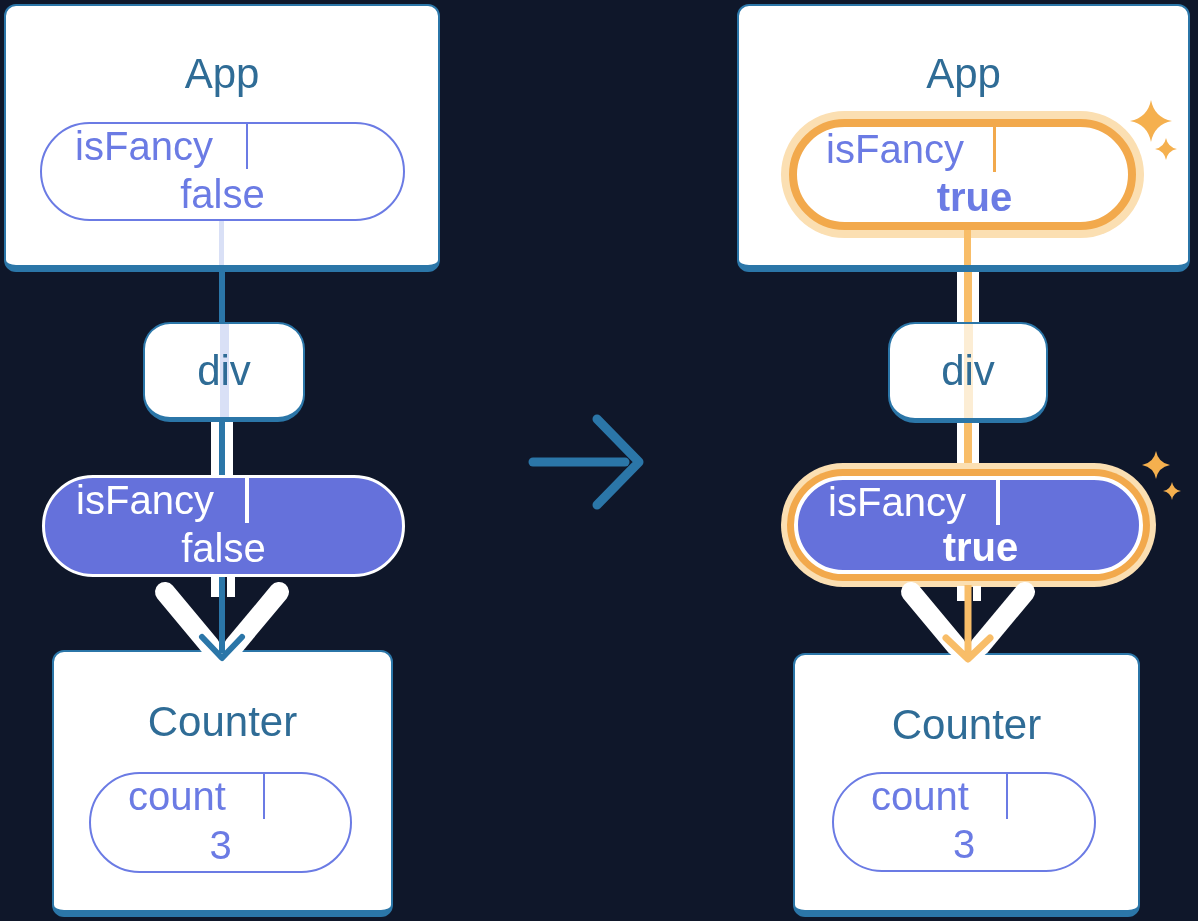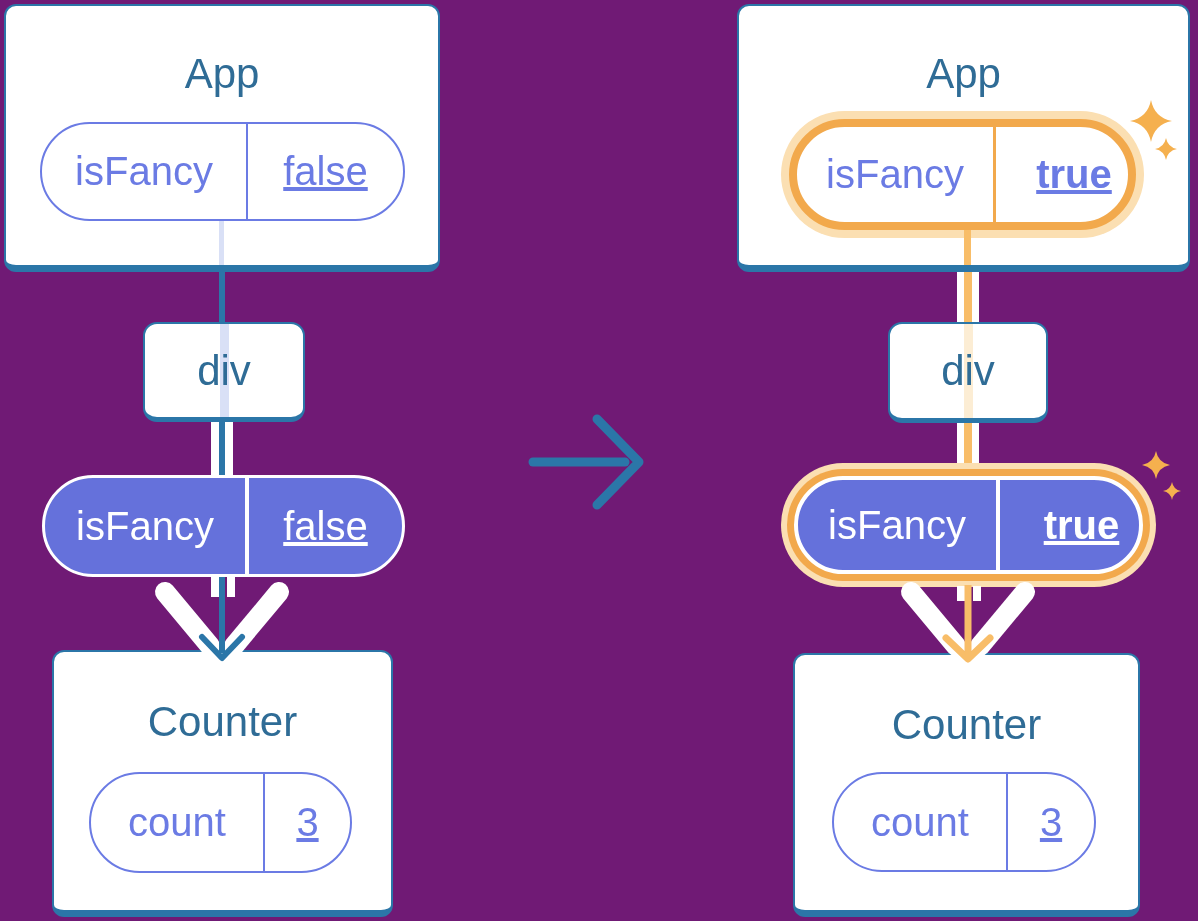--- a/index.html
+++ b/index.html
@@ -1,44 +1,44 @@
 <!DOCTYPE html>
 <html><head>
 <meta charset="utf-8">
 <style>
   html,body{margin:0;padding:0;background:#4D6470;}
   .stage{
     position:relative;width:1198px;height:921px;overflow:hidden;
-    background:#701a75;
+    background:#0f172a;
     font-family:"Liberation Sans", sans-serif;
   }
   .layer{position:absolute;inset:0;}
   
   .card{
     position:absolute;box-sizing:border-box;background:#FFFFFF;
     border:2.5px solid #2B76A8;border-bottom-width:7px;border-radius:12px;z-index:2;
   }
   .node-title{
     position:absolute;left:0;right:0;text-align:center;
     font-size:42px;line-height:56px;font-weight:500;color:#2F6C96;
   }
   
   .divbox{
     position:absolute;box-sizing:border-box;background:#FFFFFF;
-    border:2.5px solid #2B76A8;border-bottom-width:5px;border-radius:14px;z-index:2;
+    border:2.5px solid #2B76A8;border-bottom-width:5px;border-radius:27px;z-index:2;
     display:flex;align-items:center;justify-content:center;
     font-size:42px;color:#2F6C96;font-weight:500;
   }
   .through-line{position:absolute;top:0;bottom:0;width:9px;left:calc(50% - 4.5px);}
   .lavender{background:#D9E0F6;}
   .pale-orange{background:#FCEDD4;}
   
-  .pill{position:absolute;box-sizing:border-box;display:flex;align-items:stretch;border-radius:60px;}
+  .pill{position:absolute;box-sizing:border-box;display:flex;align-items:stretch;border-radius:60px;flex-direction:column;}
   .pill .cell{display:flex;align-items:center;justify-content:center;font-size:40px;box-sizing:border-box;}
-  .pill .v{flex:1;text-decoration:underline;}
+  .pill .v{flex:1;}
   .pill-light{background:#FFFFFF;border:2.5px solid #6B7BE4;color:#6B7BE4;}
   .pill-light .k{border-right:2.5px solid #6B7BE4;}
   .pill-fancy-light{background:#FFFFFF;border:8px solid #F2A94C;color:#6B7BE4;box-shadow:0 0 0 8px #FBDFB2;}
   .pill-fancy-light .k{border-right:3px solid #F2A94C;}
   .pill-dark{background:#6571DB;border:3.5px solid #FFFFFF;color:#FFFFFF;z-index:3;}
   .pill-dark .k{border-right:4px solid #FFFFFF;}
   .pill-fancy-dark{background:#6571DB;border:4px solid #FFFFFF;color:#FFFFFF;z-index:3;
     box-shadow:0 0 0 7px #F2A94C, 0 0 0 13px #FBDFB2;}
   .pill-fancy-dark .k{border-right:4px solid #FFFFFF;}
   .bold{font-weight:bold;margin-left:24px;}

